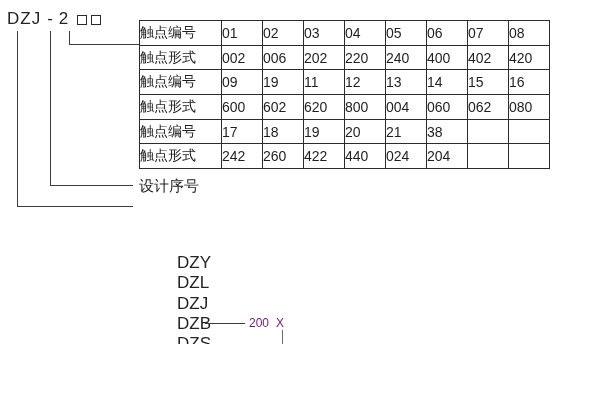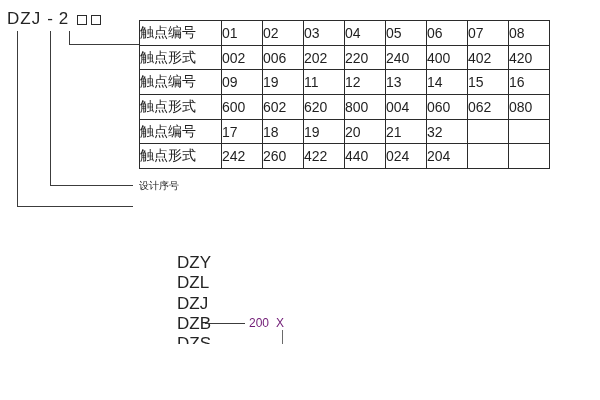--- a/index.html
+++ b/index.html
@@ -42,21 +42,21 @@
     height:23.7px;padding:0;
     text-align:left;vertical-align:middle;
     font-size:14px;color:#1f1f1f;
     overflow:hidden;white-space:nowrap;
   }
   table.contact td.label-col{width:81px;}
   table.contact td:not(.label-col){width:40px;}
   
   .callout{
     position:absolute;
-    font-size:10px;line-height:15px;color:#1f1f1f;
+    font-size:15px;line-height:15px;color:#1f1f1f;
     white-space:nowrap;
   }
   
   .series-list{
     position:absolute;left:177px;top:253px;
     font-size:17px;color:#242424;
   }
   .series-item{height:20.3px;line-height:20.3px;}
   .dzb-value,.dzb-suffix{
     position:absolute;font-size:12px;line-height:15px;color:#701a75;
@@ -130,21 +130,21 @@
           <td>062</td>
           <td>080</td>
         </tr>
         <tr>
           <td class="label-col">触点编号</td>
           <td>17</td>
           <td>18</td>
           <td>19</td>
           <td>20</td>
           <td>21</td>
-          <td>32</td>
+          <td>38</td>
           <td></td>
           <td></td>
         </tr>
         <tr>
           <td class="label-col">触点形式</td>
           <td>242</td>
           <td>260</td>
           <td>422</td>
           <td>440</td>
           <td>024</td>

